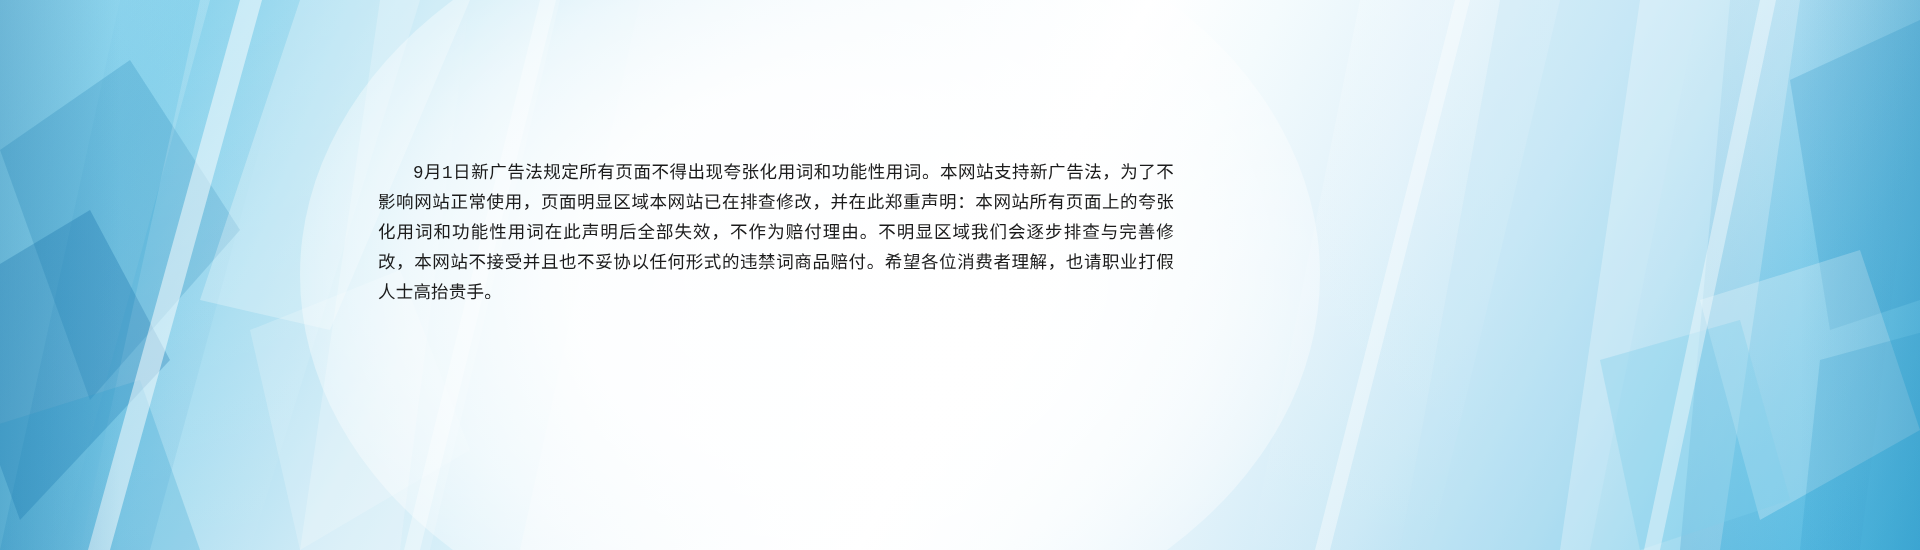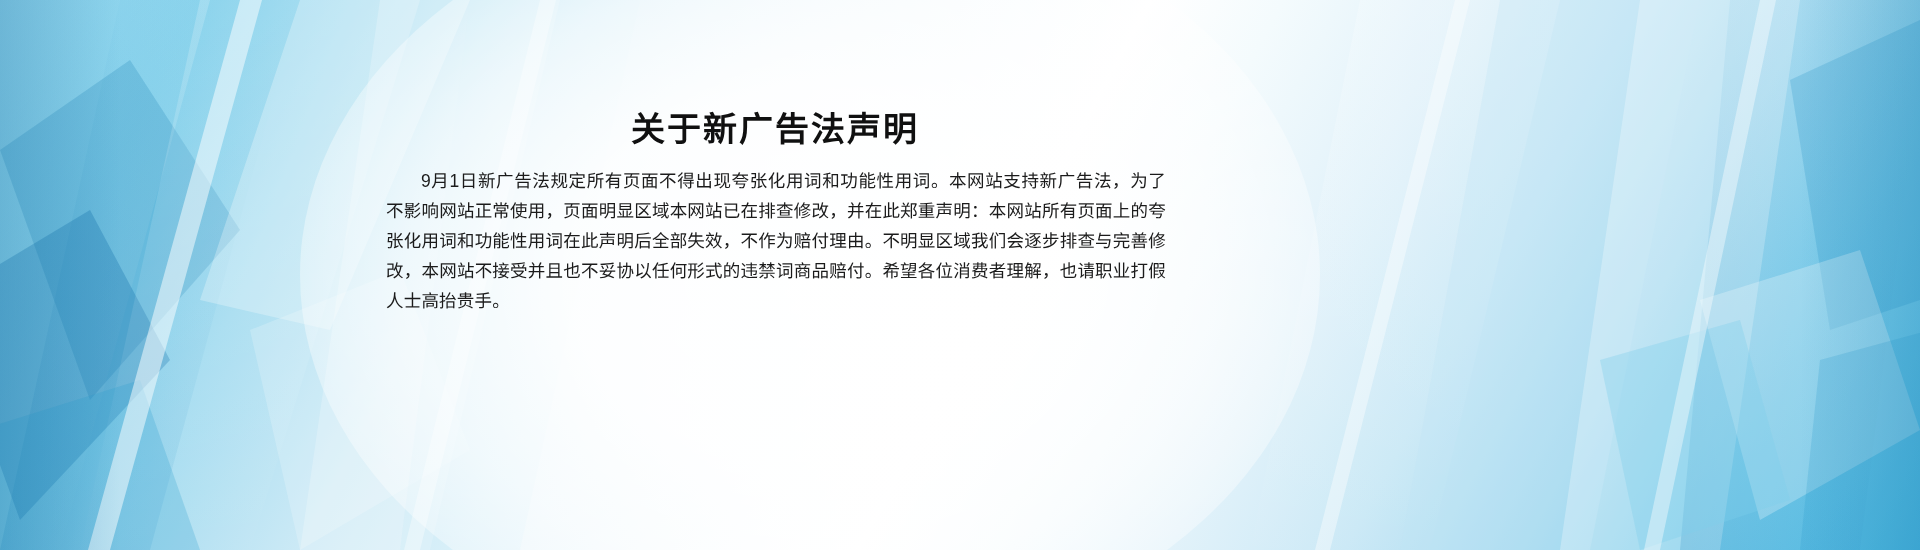--- a/index.html
+++ b/index.html
@@ -81,27 +81,28 @@
   }
 
   .body-block {
     position: absolute;
     left: 370px;
     top: 150px;
     width: 812px;
   }
 
   .para {
-    margin: 16px;
+    margin: 8px;
     font-size: 17.5px;
     line-height: 30px;
     color: #1b1b1b;
     text-align: justify;
     text-justify: inter-ideograph;
     letter-spacing: 0.2px;
+    font-family: Liberation Mono, monospace;
   }
   .para.first { text-indent: 2em; }
   .para.second { margin-top: 0; }
 
   
   .edge-shade-left,
   .edge-shade-right {
     position: absolute;
     top: 0;
     width: 120px;
@@ -160,20 +161,19 @@
       <polygon points="1760,0 1776,0 1660,550 1644,550" fill="#ffffff" opacity="0.4"></polygon>
     </svg>
   </div>
 
   <div class="edge-shade-left"></div>
   <div class="edge-shade-right"></div>
 
   <div class="glow"></div>
 
   <div class="content">
-    <h1 class="title">关于新广告法声明</h1>
 
     <div class="body-block">
       <p class="para first">9月1日新广告法规定所有页面不得出现夸张化用词和功能性用词。本网站支持新广告法，为了不影响网站正常使用，页面明显区域本网站已在排查修改，并在此郑重声明：本网站所有页面上的夸张化用词和功能性用词在此声明后全部失效，不作为赔付理由。不明显区域我们会逐步排查与完善修改，本网站不接受并且也不妥协以任何形式的违禁词商品赔付。希望各位消费者理解，也请职业打假人士高抬贵手。</p>
     </div>
   </div>
 
 </div>
 
 </body></html>

